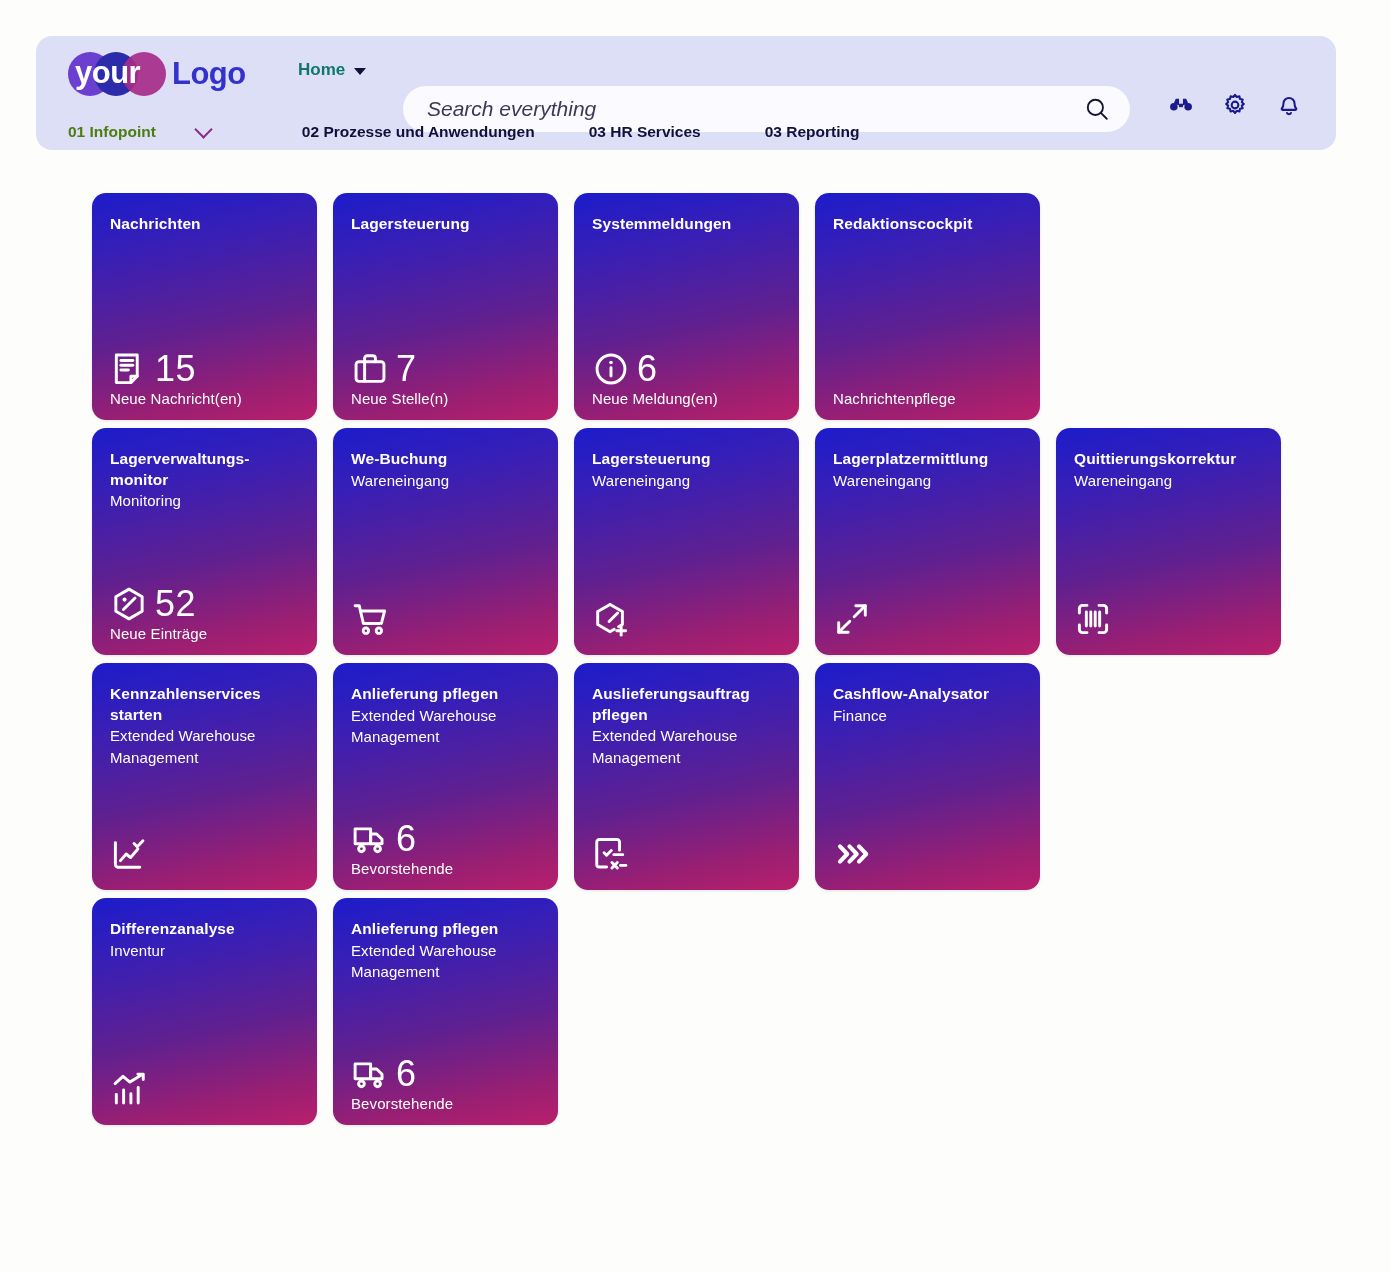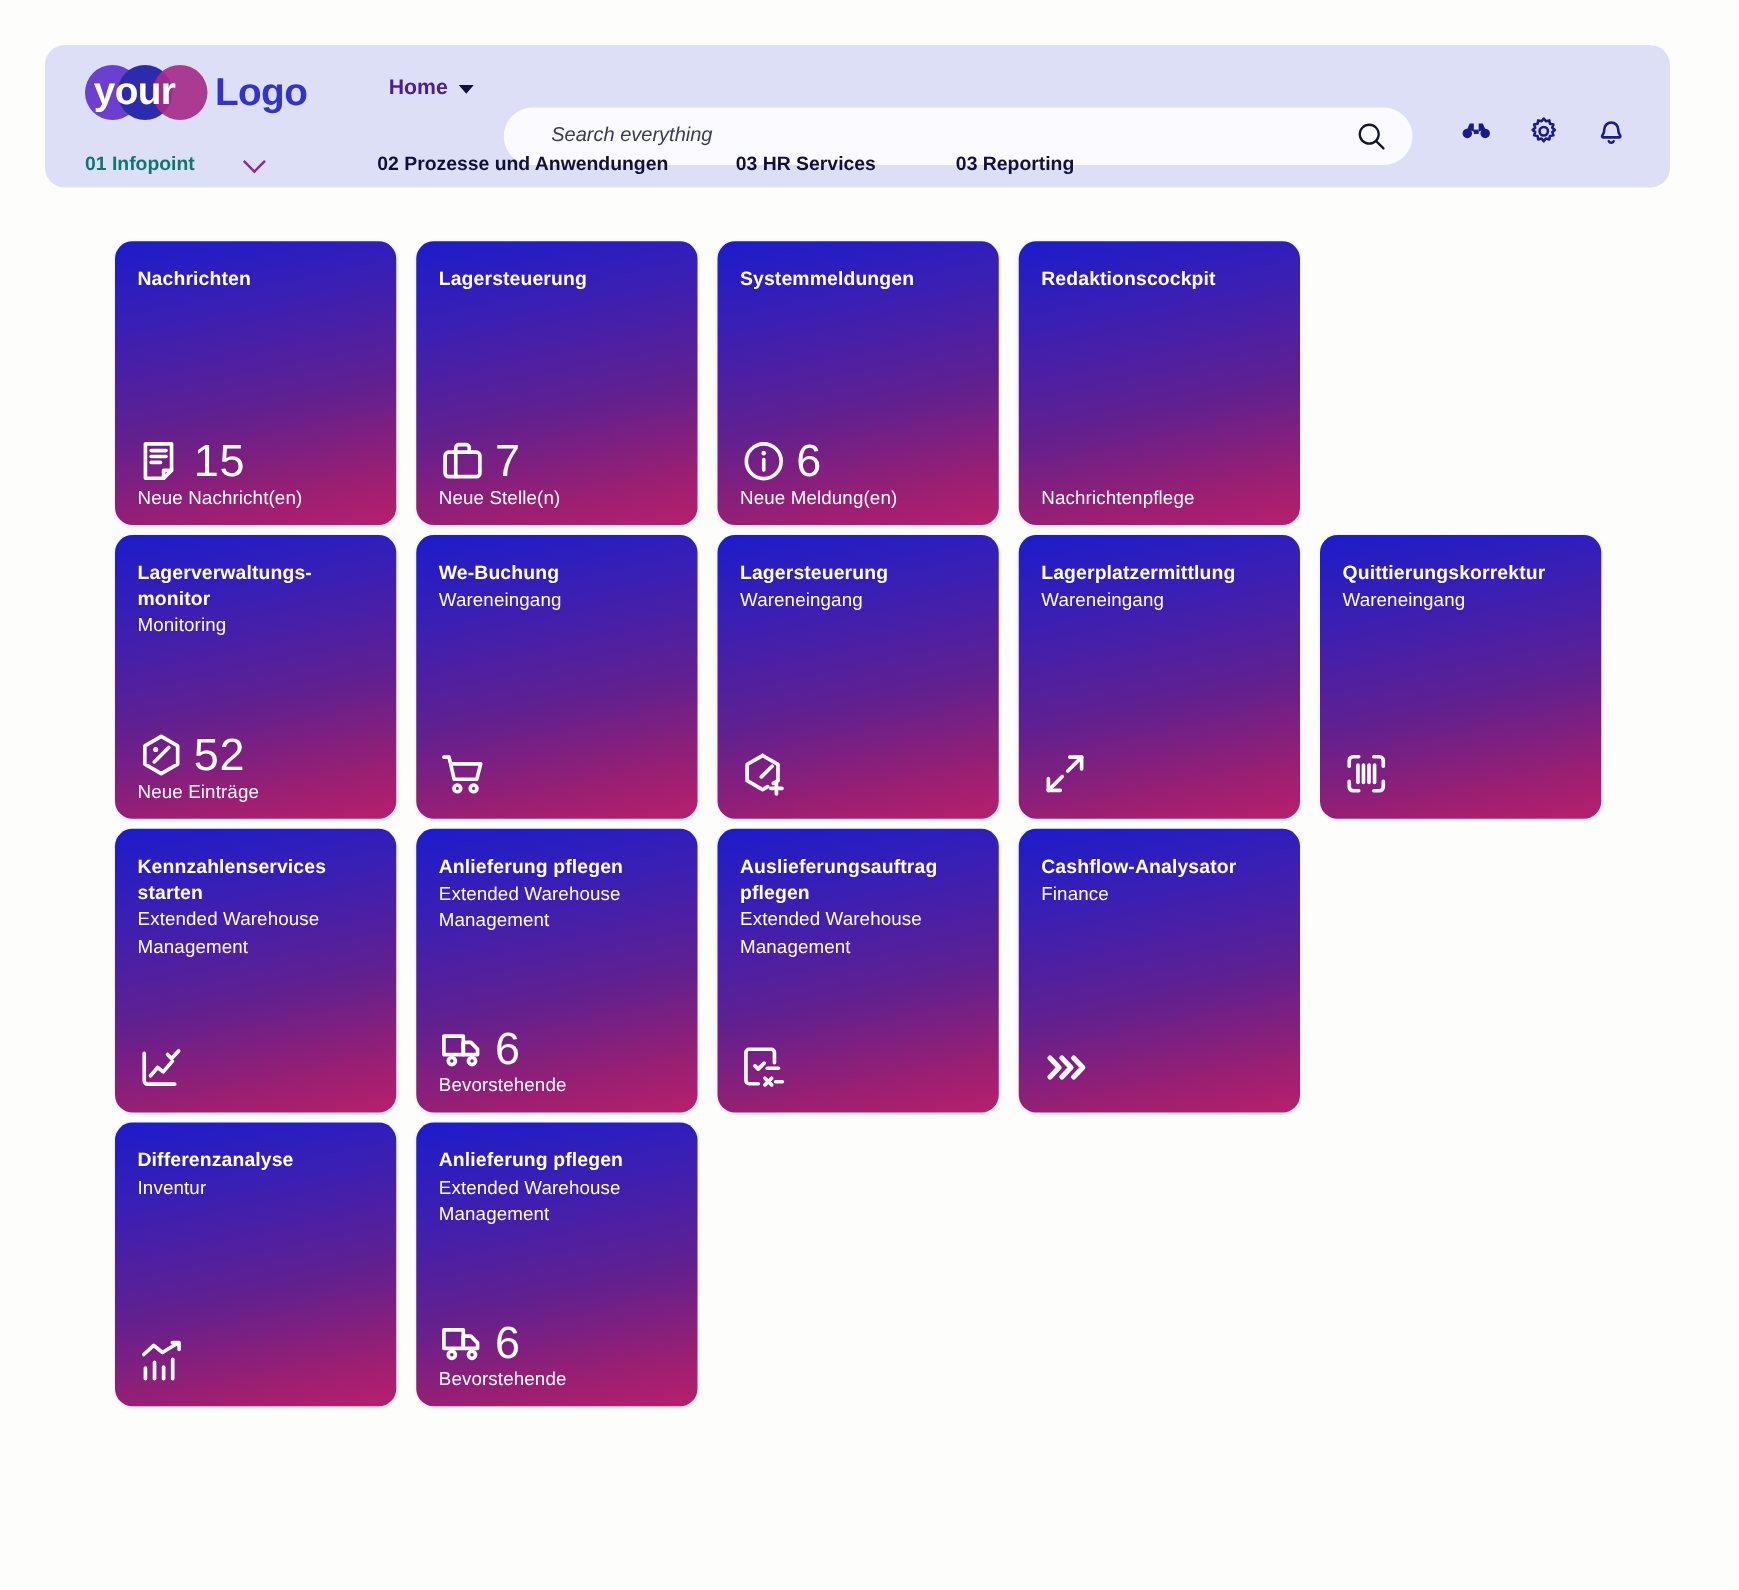--- a/index.html
+++ b/index.html
@@ -29,56 +29,56 @@
     position:absolute;left:7px;top:3px;width:110px;height:40px;
     color:#ffffff;font-size:31px;font-weight:bold;line-height:40px;
     letter-spacing:-0.5px;
   }
   .logo-word{
     position:absolute;left:104px;top:4px;
     color:#3333cc;font-size:31px;font-weight:bold;line-height:40px;
     letter-spacing:-0.5px;
   }
   .home{
-    position:absolute;left:275px;top:24px;
+    position:absolute;left:262px;top:24px;
     display:flex;align-items:center;gap:9px;
-    color:#4c1d95;font-size:17px;font-weight:bold;
+    color:#0f766e;font-size:17px;font-weight:bold;
   }
   .caret{
     width:0;height:0;border-left:6px solid transparent;
     border-right:6px solid transparent;border-top:7px solid #10103a;
     margin-top:3px;
   }
   .searchbar{
     position:absolute;left:367px;top:50px;width:727px;height:46px;
     background:#fbfaff;border-radius:23px;
     display:flex;align-items:center;
   }
   .searchbar input{
     flex:1;border:none;outline:none;background:transparent;
-    margin-left:36px;font-size:16px;font-style:italic;
+    margin-left:22px;font-size:21px;font-style:italic;
     color:#b91c1c;font-family:"Liberation Sans","DejaVu Sans",sans-serif;
   }
   .searchbar input::placeholder{color:#3a3a55;opacity:1;font-style:italic;}
   .search-ic{margin-right:20px;display:flex;}
   .hdr-icons{
     position:absolute;right:34px;top:56px;display:flex;gap:28px;align-items:center;
   }
   .hdr-icons .ic{display:flex;align-items:center;justify-content:center;cursor:pointer;}
 
   
   .nav{
     position:absolute;left:32px;top:78px;height:36px;
     display:flex;align-items:center;
   }
   .nav-item{
     font-size:15.5px;font-weight:bold;color:#10103a;cursor:pointer;
     display:flex;align-items:center;gap:9px;white-space:nowrap;
   }
-  .nav-item.active{color:#0f766e;gap:41px;}
+  .nav-item.active{color:#4d7c0f;gap:41px;}
   .nav-sp1{width:92px;}
   .nav-sp2{width:54px;}
   .nav-sp3{width:64px;}
   .chev{width:11px;height:11px;border-right:2.6px solid #8e2b8a;
         border-bottom:2.6px solid #8e2b8a;transform:rotate(45deg);
         margin-top:-5px;}
 
   
   .grid{position:absolute;left:92px;top:193px;}
   .row{display:flex;margin-bottom:8px;}

